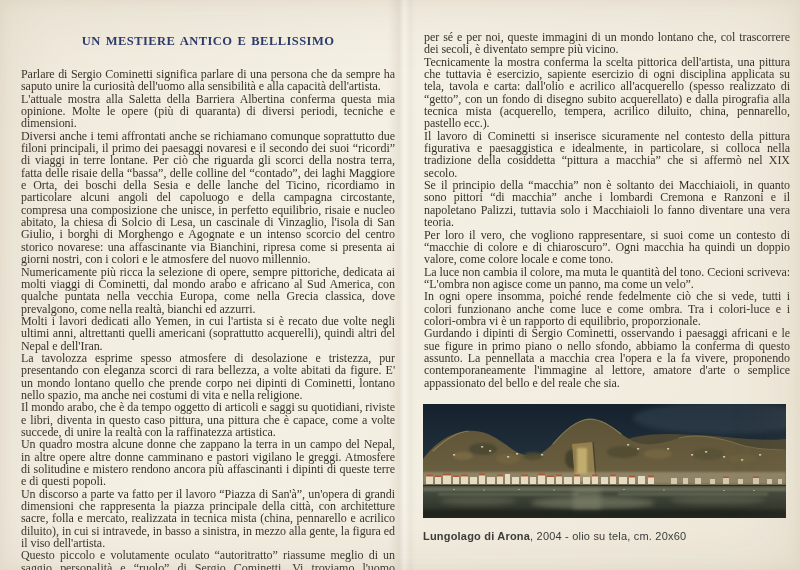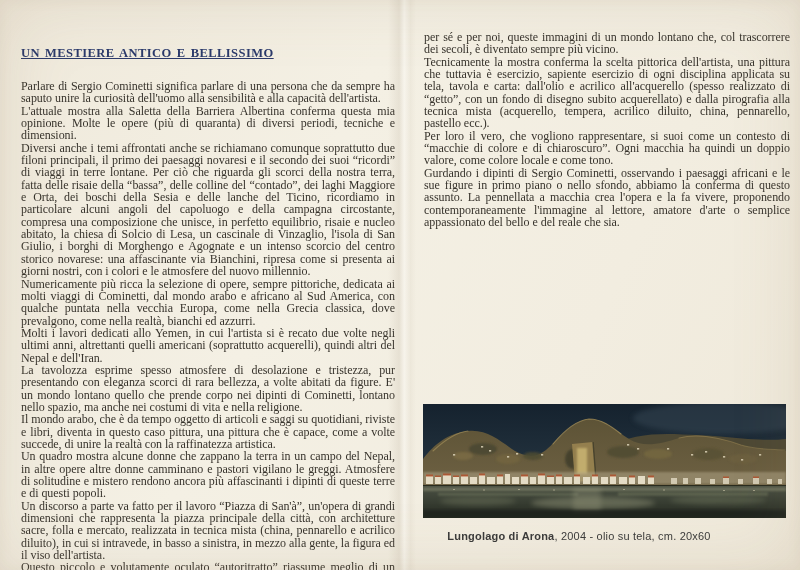--- a/index.html
+++ b/index.html
@@ -25,39 +25,38 @@
       rgba(120,100,75,.05) 80%,
       rgba(120,100,75,0) 100%);
     pointer-events:none;
   }
 
   .page{position:absolute;}
   .page-left{left:21px;top:34px;width:374px;}
   .page-right{left:424px;top:31px;width:366px;}
 
   .article-title{
-    margin:12px 0 20px 0;
+    margin:0 0 20px 0;
     font:bold 12.5px/14px "Liberation Serif",serif;
     color:#2b3a6b;
-    text-align:left;
+    text-align:center;
     letter-spacing:.45px;
     word-spacing:1.5px;
-    text-decoration:underline;
   }
   .body-text p{
     margin:0;
     font-size:12px;
     line-height:12.35px;
     letter-spacing:-0.05px;
     text-align:justify;
     color:#37332c;
   }
 
   .artwork{
-    position:absolute;left:423px;top:404px;margin:0;width:312px;text-align:center;
+    position:absolute;left:423px;top:404px;margin:0;width:312px;
   }
   .artwork svg{display:block;}
   .artwork figcaption{
     margin-top:12px;
     font-family:"Liberation Sans",sans-serif;
     font-size:11px;
     color:#3a3a3a;
     letter-spacing:.2px;
   }
   .cap-title{font-weight:bold;}
@@ -80,21 +79,25 @@
       <p>Un quadro mostra alcune donne che zappano la terra in un campo del Nepal, in altre opere altre donne camminano e pastori vigilano le greggi. Atmosfere di solitudine e mistero rendono ancora più affascinanti i dipinti di queste terre e di questi popoli.</p>
       <p>Un discorso a parte va fatto per il lavoro “Piazza di San'à”, un'opera di grandi dimensioni che rappresenta la piazza principale della città, con architetture sacre, folla e mercato, realizzata in tecnica mista (china, pennarello e acrilico diluito), in cui si intravede, in basso a sinistra, in mezzo alla gente, la figura ed il viso dell'artista.</p>
       <p>Questo piccolo e volutamente oculato “autoritratto” riassume meglio di un saggio personalità e “ruolo” di Sergio Cominetti. Vi troviamo l'uomo “affamato” di conoscenza che cerca di capire i suoi simili ovunque si trovino, l'appassionato turista che gira il mondo alla ricerca del “bello”: si tratti di arte o di natura e il pittore che ritrae e “fissa”,</p>
     </div>
   </div>
 
   <div class="page page-right">
     <div class="body-text">
       <p>per sé e per noi, queste immagini di un mondo lontano che, col trascorrere dei secoli, è diventato sempre più vicino.</p>
       <p>Tecnicamente la mostra conferma la scelta pittorica dell'artista, una pittura che tuttavia è esercizio, sapiente esercizio di ogni disciplina applicata su tela, tavola e carta: dall'olio e acrilico all'acquerello (spesso realizzato di “getto”, con un fondo di disegno subito acquerellato) e dalla pirografia alla tecnica mista (acquerello, tempera, acrilico diluito, china, pennarello, pastello ecc.).</p>
+      <p>Il lavoro di Cominetti si inserisce sicuramente nel contesto della pittura figurativa e paesaggistica e idealmente, in particolare, si colloca nella tradizione della cosiddetta “pittura a macchia” che si affermò nel XIX secolo.</p>
+      <p>Se il principio della “macchia” non è soltanto dei Macchiaioli, in quanto sono pittori “di macchia” anche i lombardi Cremona e Ranzoni e il napoletano Palizzi, tuttavia solo i Macchiaioli lo fanno diventare una vera teoria.</p>
       <p>Per loro il vero, che vogliono rappresentare, si suoi come un contesto di “macchie di colore e di chiaroscuro”. Ogni macchia ha quindi un doppio valore, come colore locale e come tono.</p>
+      <p>La luce non cambia il colore, ma muta le quantità del tono. Cecioni scriveva: “L'ombra non agisce come un panno, ma come un velo”.</p>
+      <p>In ogni opere insomma, poiché rende fedelmente ciò che si vede, tutti i colori funzionano anche come luce e come ombra. Tra i colori-luce e i colori-ombra vi è un rapporto di equilibrio, proporzionale.</p>
       <p>Gurdando i dipinti di Sergio Cominetti, osservando i paesaggi africani e le sue figure in primo piano o nello sfondo, abbiamo la conferma di questo assunto. La pennellata a macchia crea l'opera e la fa vivere, proponendo contemporaneamente l'immagine al lettore, amatore d'arte o semplice appassionato del bello e del reale che sia.</p>
     </div>
   </div>
 
   <figure class="artwork">
     <svg width="363" height="114" viewBox="0 0 363 114" xmlns="http://www.w3.org/2000/svg">
       <defs>
         <linearGradient id="gSky" x1="0" y1="0" x2="0" y2="1">
           <stop offset="0" stop-color="#15222e"></stop>
           <stop offset="1" stop-color="#2e3f4b"></stop>

